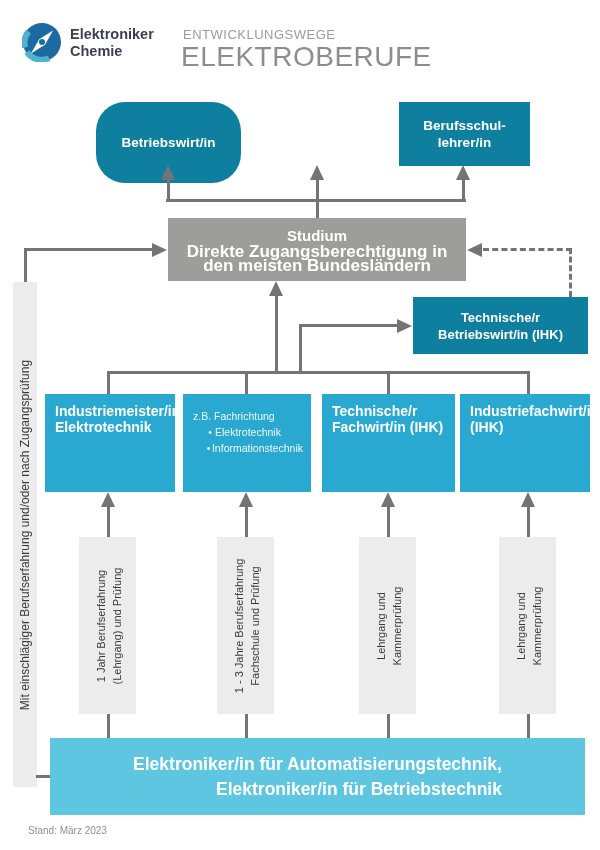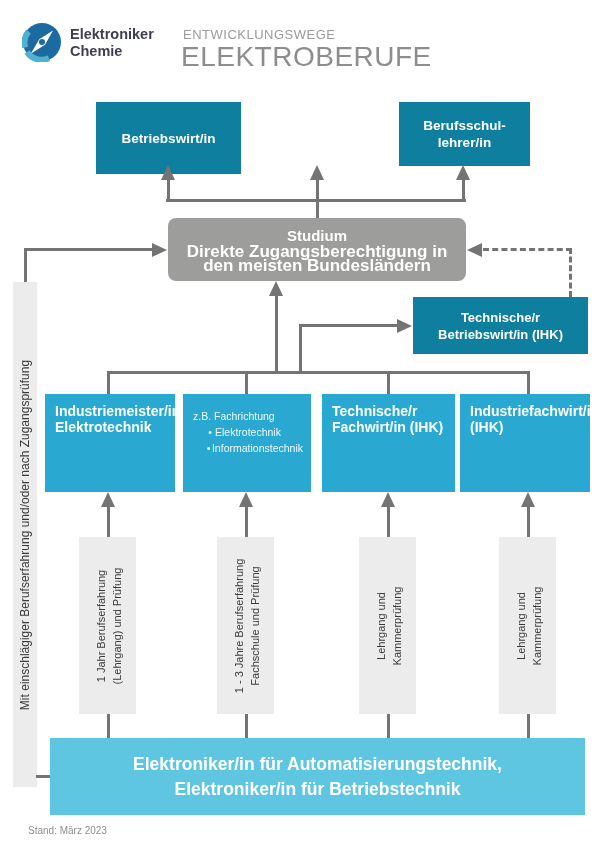--- a/index.html
+++ b/index.html
@@ -16,25 +16,25 @@
 
   
   .tealbox{background:#0e7f9e;color:#fff;font-weight:bold;display:flex;align-items:center;
            justify-content:center;text-align:center;font-size:13.5px;line-height:17px;}
   .bluebox{background:#29a9d1;color:#fff;box-sizing:border-box;padding:9px 8px 0 10px;}
   .bluebox .bt{font-weight:bold;font-size:14px;line-height:16px;}
   .bluebox .note{font-size:10.5px;line-height:14px;margin-top:6px;color:rgba(255,255,255,.92);}
   .bullet-row{display:flex;font-size:10.5px;line-height:14px;color:rgba(255,255,255,.92);margin-top:2px;}
   .bullet-row .dot{width:10px;margin-left:12px;text-align:center;}
   .graybox{background:#9d9d9c;color:#fff;display:flex;flex-direction:column;align-items:center;
-           justify-content:center;text-align:center;border-radius:8px;}
+           justify-content:center;text-align:center;}
   .graybox .st{font-weight:bold;font-size:15px;line-height:18px;}
   .graybox .ss{font-weight:bold;font-size:17px;line-height:14px;}
   .basebox{background:#5fc6e2;color:#fff;font-weight:bold;font-size:17.5px;line-height:25px;
-           display:flex;align-items:center;justify-content:center;text-align:center;}
+           display:flex;align-items:center;justify-content:center;text-align:right;}
   .pathbox{background:#ececec;}
   .sidebar{background:#ececec;}
   .rotwrap{position:absolute;left:50%;top:50%;display:flex;align-items:center;justify-content:center;
            text-align:center;color:#3a3a3a;}
   .rot-90{transform:translate(-50%,-50%) rotate(-90deg);}
   .pathbox .rotwrap{width:176px;height:57px;font-size:11px;line-height:16px;}
   .sidebar .rotwrap{width:500px;height:24px;font-size:12px;}
 
   
   .seg{background:#747474;}
@@ -61,21 +61,21 @@
     <polygon points="31,8.5 23,22.8 9,31.5 17.2,17.2" fill="#ffffff"></polygon>
     <circle cx="20" cy="20" r="3" fill="#1b6ba2"></circle>
   </svg>
   <div class="abs brand-text">
     <div>Elektroniker</div>
     <div>Chemie</div>
   </div>
   <div class="abs kicker">ENTWICKLUNGSWEGE</div>
   <div class="abs title">ELEKTROBERUFE</div>
 
-  <div class="abs tealbox pre" style="left:96px;top:102px;width:145px;height:72px;">Betriebswirt/in</div>
+  <div class="abs tealbox pre" style="left:96px;top:102px;width:145px;height:81px;border-radius:29px;">Betriebswirt/in</div>
   <div class="abs tealbox pre" style="left:399px;top:102px;width:131px;height:64px;">Berufsschul-
 lehrer/in</div>
 
   <div class="abs seg" style="left:166px;top:199px;width:300px;height:3px;"></div>
   <div class="abs seg" style="left:166.5px;top:179px;width:3px;height:23px;"></div>
   <div class="abs ah-up" style="left:161px;top:165px;"></div>
   <div class="abs seg" style="left:315.5px;top:179px;width:3px;height:39px;"></div>
   <div class="abs ah-up" style="left:310px;top:165px;"></div>
   <div class="abs seg" style="left:461.5px;top:179px;width:3px;height:23px;"></div>
   <div class="abs ah-up" style="left:456px;top:165px;"></div>

